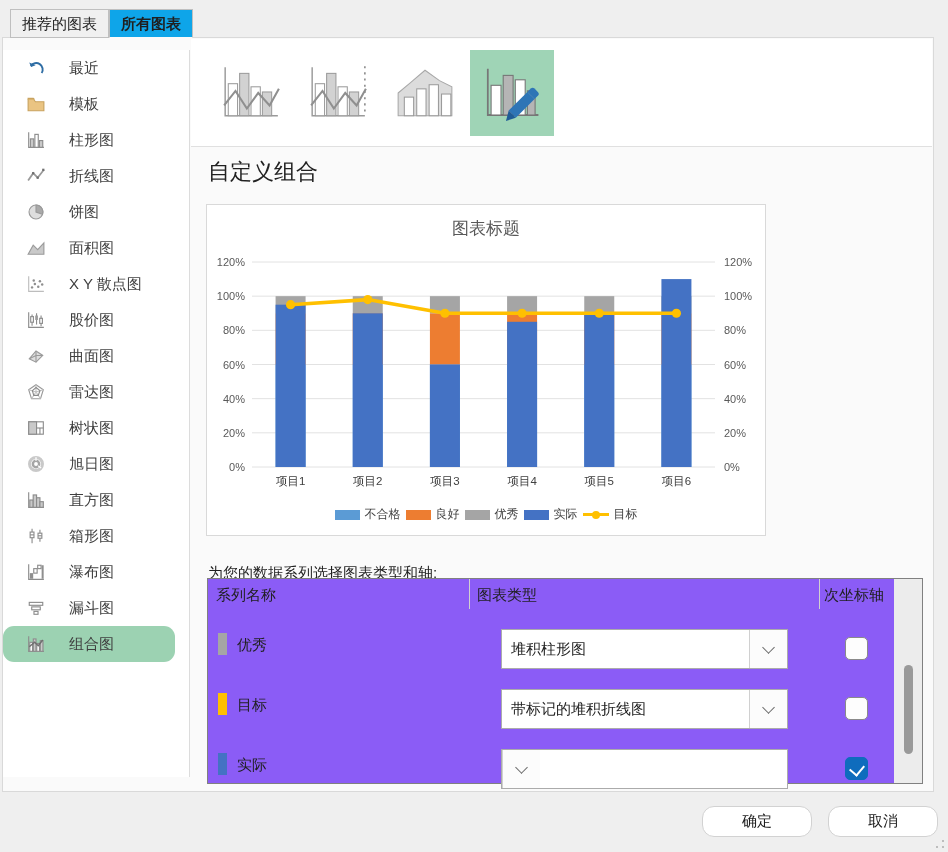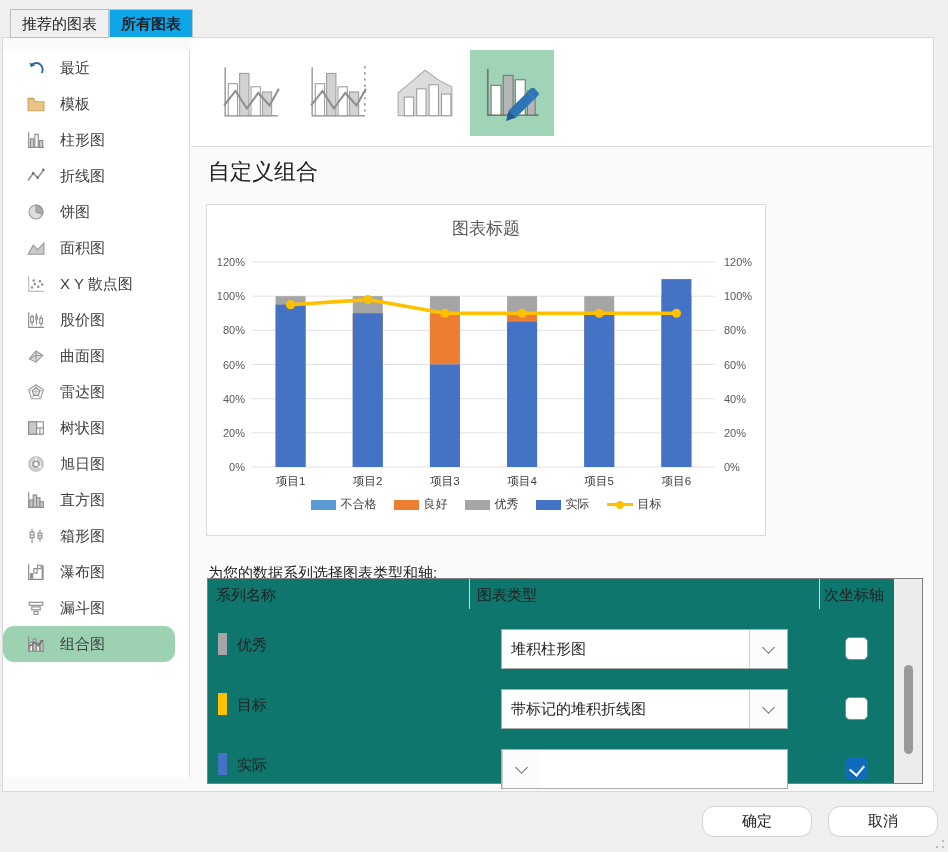--- a/index.html
+++ b/index.html
@@ -18,21 +18,21 @@
   }
   .tab.active{background:#0ea5e9;border-bottom:1px solid #fafafa;position:relative;z-index:6;font-weight:bold;}
   
   .panel{
     position:absolute;left:2px;top:37px;width:932px;height:755px;
     background:#fafafa;border:1px solid #d9d9d9;box-sizing:border-box;
   }
   
   .sidebar{position:absolute;left:0;top:12px;width:186px;bottom:14px;background:#ffffff;overflow:hidden;}
   .sb-item{
-    display:flex;align-items:center;height:36px;padding-left:24px;gap:15px;
+    display:flex;align-items:center;height:36px;padding-left:24px;gap:24px;
     font-size:15px;color:#3f3f3f;cursor:default;
   }
   .sb-item.sel{background:#9cd2b2;width:148px;border-radius:11px;}
   .sb-item svg{flex:0 0 auto;}
   .vsep{position:absolute;left:186px;top:12px;bottom:14px;width:1px;background:#dcdcdc;}
   
   .content{position:absolute;left:187px;top:0;right:0;bottom:0;}
   .thumbs{
     position:absolute;left:1px;top:1px;right:1px;height:107px;background:#ffffff;
     border-bottom:1px solid #e0e0e0;display:flex;align-items:center;padding-left:18px;gap:3px;
@@ -41,33 +41,33 @@
   .thumb.sel{background:#9fd4b6;}
   .section-title{position:absolute;left:18px;top:119px;font-size:22px;color:#212121;}
   
   .chart-card{
     position:absolute;left:16px;top:166px;width:560px;height:332px;
     background:#ffffff;border:1px solid #d9d9d9;box-sizing:border-box;
   }
   .chart-title{position:absolute;left:0;right:0;top:12px;text-align:center;font-size:17px;color:#595959;}
   .chart-card svg.plot{position:absolute;left:0;top:0;}
   .legend{
-    position:absolute;left:0;right:0;top:291px;display:flex;justify-content:center;
-    align-items:center;gap:17px;font-size:12px;color:#404040;
+    position:absolute;left:0;right:0;top:301px;display:flex;justify-content:center;
+    align-items:center;gap:5px;font-size:12px;color:#404040;
   }
   .legend .li{display:flex;align-items:center;gap:5px;}
   .sw{width:25px;height:10px;display:inline-block;}
   .sw-line{position:relative;width:26px;height:10px;}
   .sw-line .ln{position:absolute;left:0;right:0;top:3.5px;height:3px;}
   .sw-line .dot{position:absolute;left:9px;top:1px;width:8px;height:8px;border-radius:50%;}
   .instruction{position:absolute;left:18px;top:526px;font-size:15px;color:#1f1f1f;}
   
   .stable{
     position:absolute;left:17px;top:540px;width:716px;height:206px;
-    background:#0f766e;border:1px solid #808080;box-sizing:border-box;
+    background:#8b5cf6;border:1px solid #808080;box-sizing:border-box;
   }
   .stable .hdr{position:absolute;top:7px;font-size:15px;color:#1f1f1f;}
   .colsep{position:absolute;top:0;width:1px;height:30px;background:#d0d0d0;}
   .srow{position:absolute;left:0;right:28px;height:60px;}
   .srow .swatch{position:absolute;left:10px;top:24px;width:9px;height:22px;}
   .srow .slabel{position:absolute;left:29px;top:27px;font-size:15px;color:#1f1f1f;}
   .dropdown{
     position:absolute;left:293px;top:20px;width:287px;height:40px;box-sizing:border-box;
     border:1px solid #ababab;background:#ffffff;display:flex;align-items:center;cursor:default;
   }

